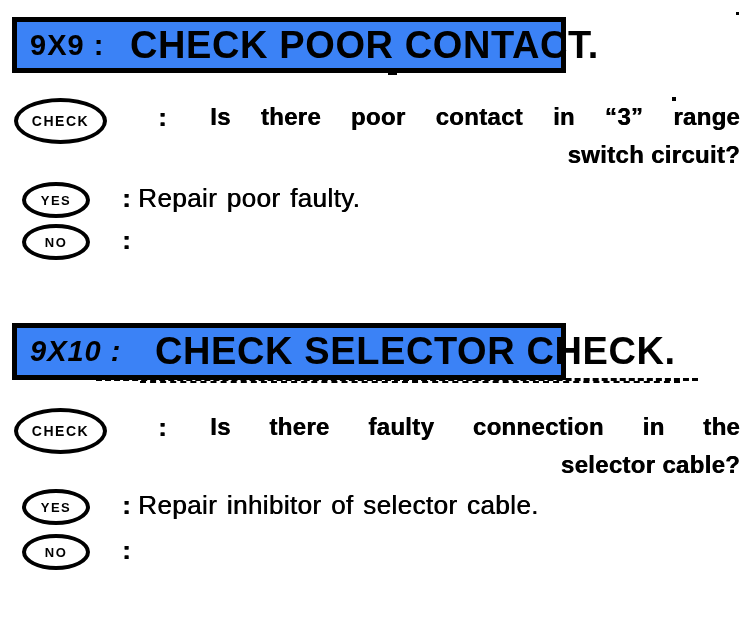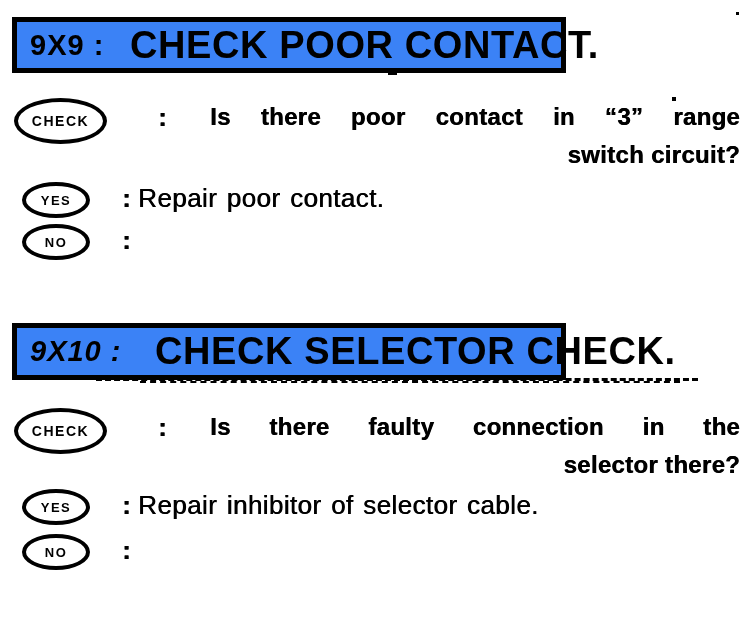--- a/index.html
+++ b/index.html
@@ -87,21 +87,21 @@
       <div class="qline1">Is there poor contact in “3” range</div>
       <div class="qline2">switch circuit?</div>
     </div>
   </div>
 
   <div class="row row-a" id="row-yes1">
     <div class="badge-cell">
       <span class="badge badge-sm">YES</span>
     </div>
     <span class="colon">:</span>
-    <div class="atext">Repair poor contact.</div>
+    <div class="atext">Repair poor faulty.</div>
   </div>
 
   <div class="row row-a" id="row-no1">
     <div class="badge-cell">
       <span class="badge badge-sm">NO</span>
     </div>
     <span class="colon">:</span>
   </div>
 
   <div class="hbox" id="box2">
@@ -112,21 +112,21 @@
   <div class="dashline" id="dash-a"></div>
   <div class="dashline" id="dash-b"></div>
 
   <div class="row row-q" id="row-check2">
     <div class="badge-cell">
       <span class="badge badge-lg">CHECK</span>
     </div>
     <span class="colon">:</span>
     <div class="qtext">
       <div class="qline1">Is there faulty connection in the</div>
-      <div class="qline2">selector there?</div>
+      <div class="qline2">selector cable?</div>
     </div>
   </div>
 
   <div class="row row-a" id="row-yes2">
     <div class="badge-cell">
       <span class="badge badge-sm">YES</span>
     </div>
     <span class="colon">:</span>
     <div class="atext">Repair inhibitor of selector cable.</div>
   </div>

